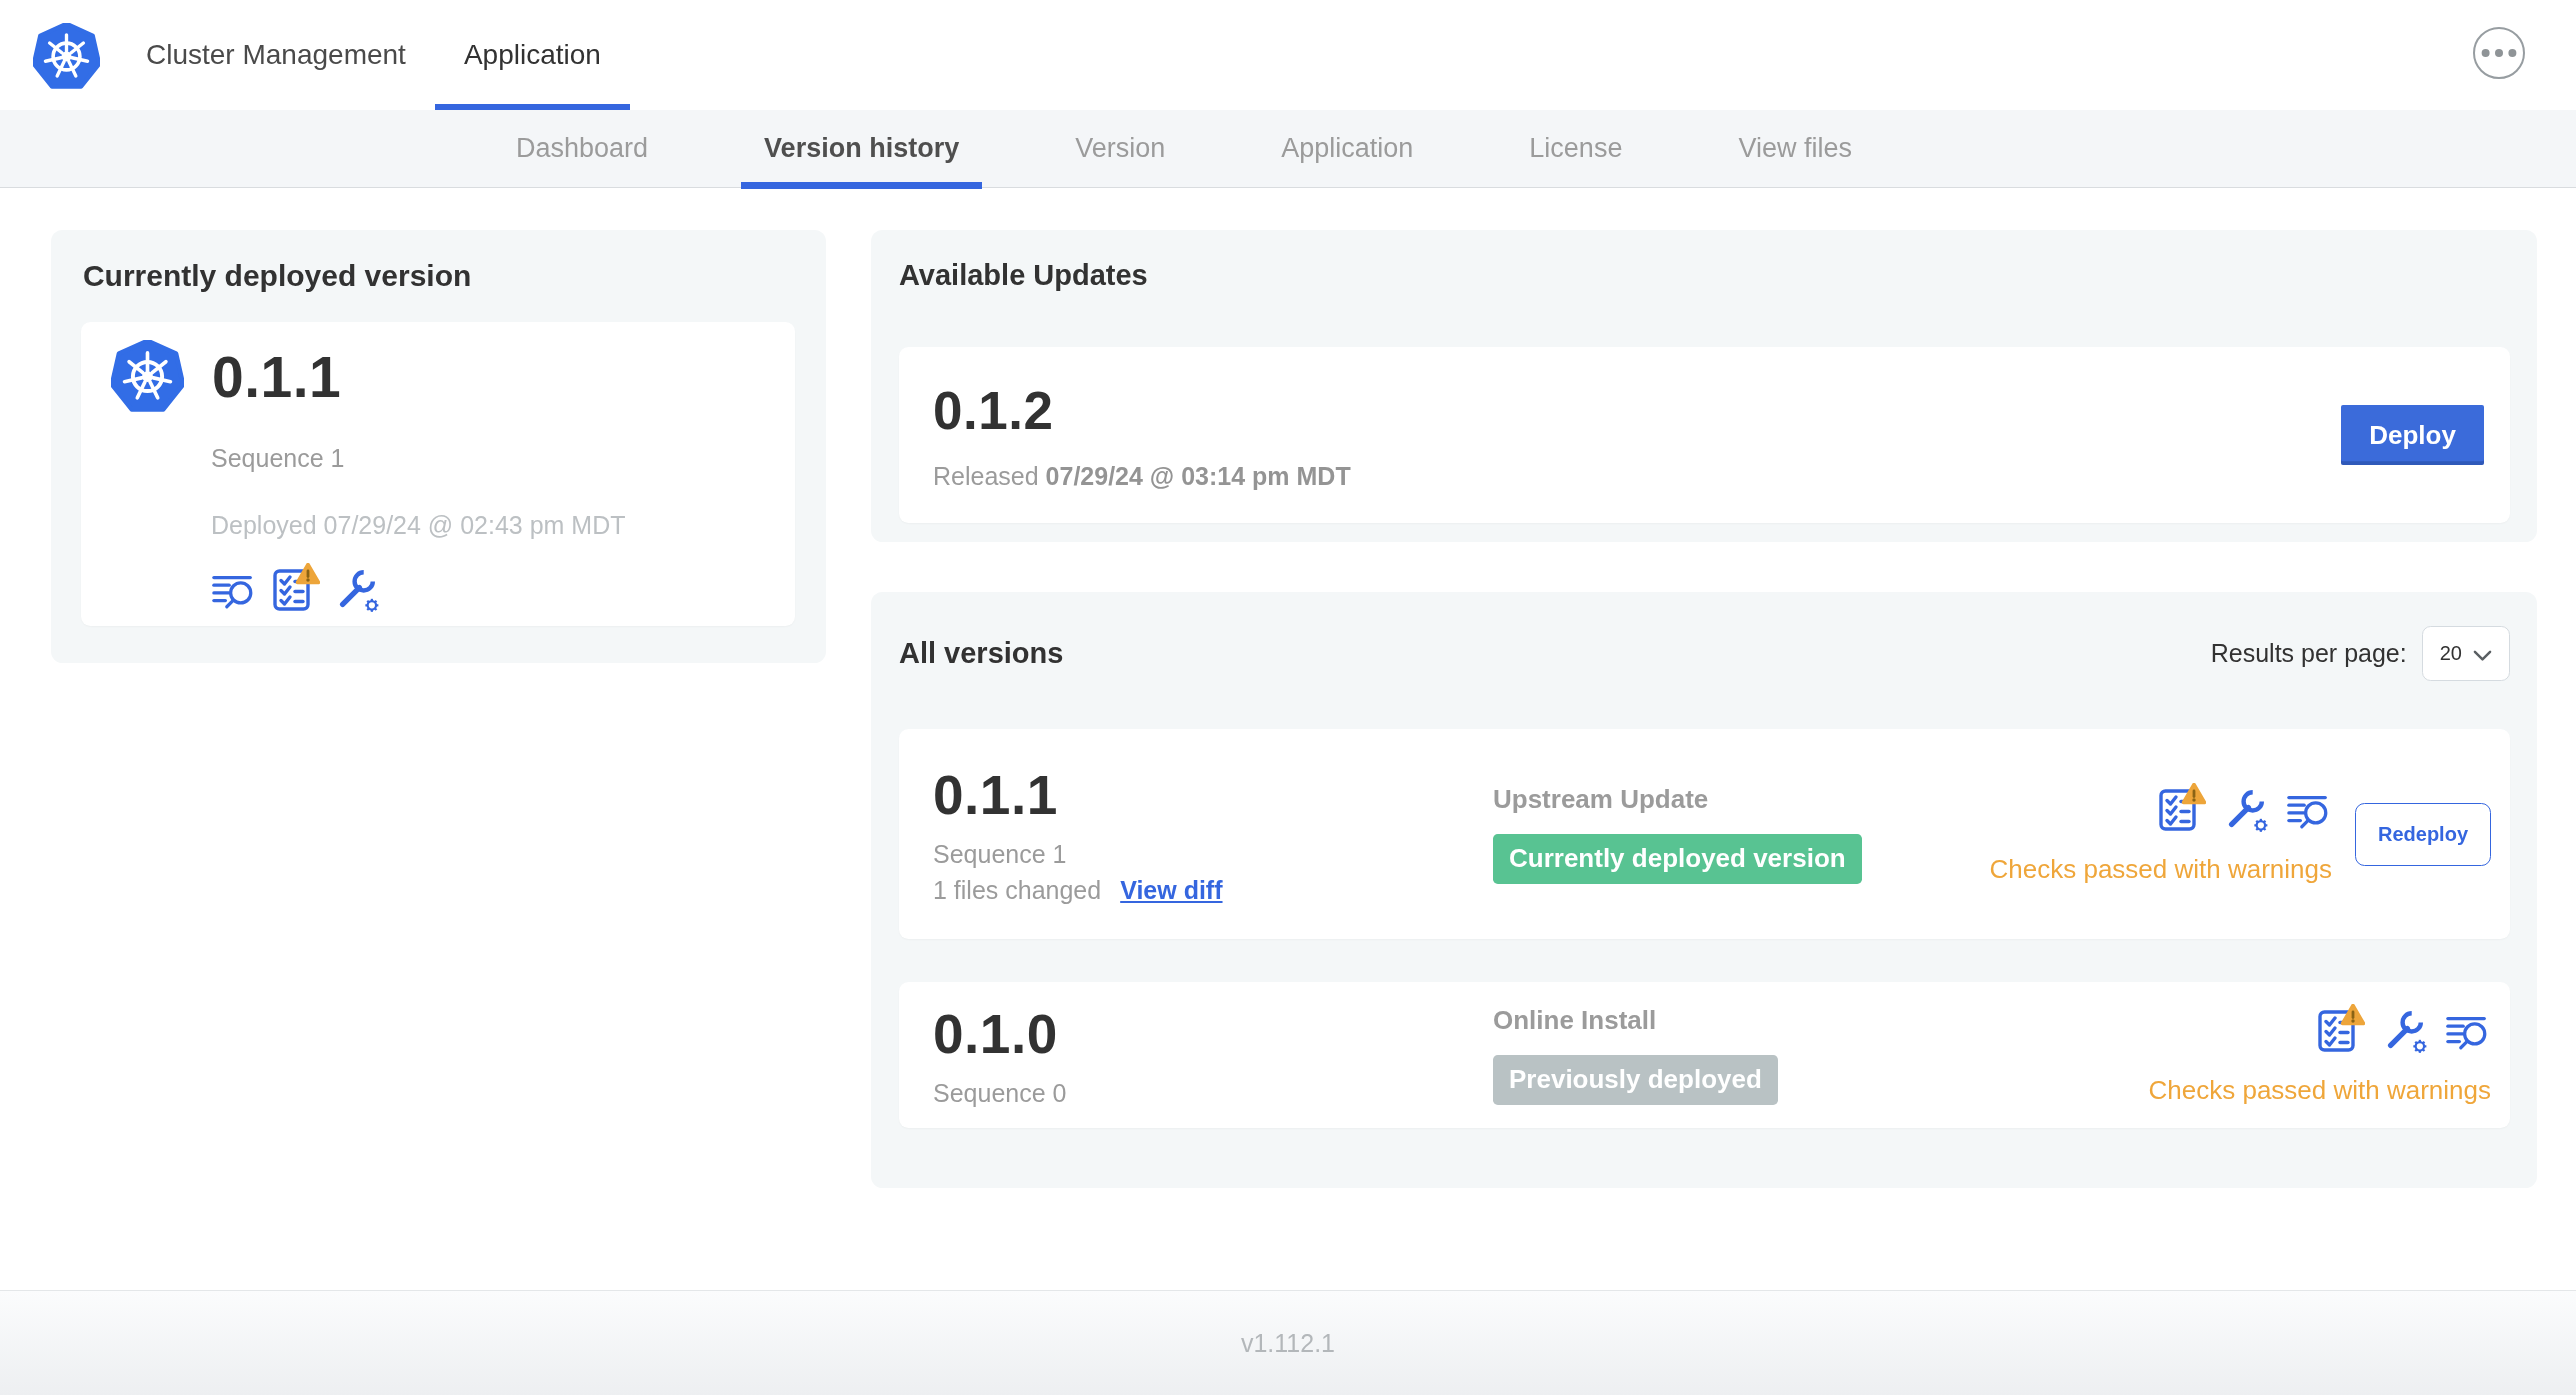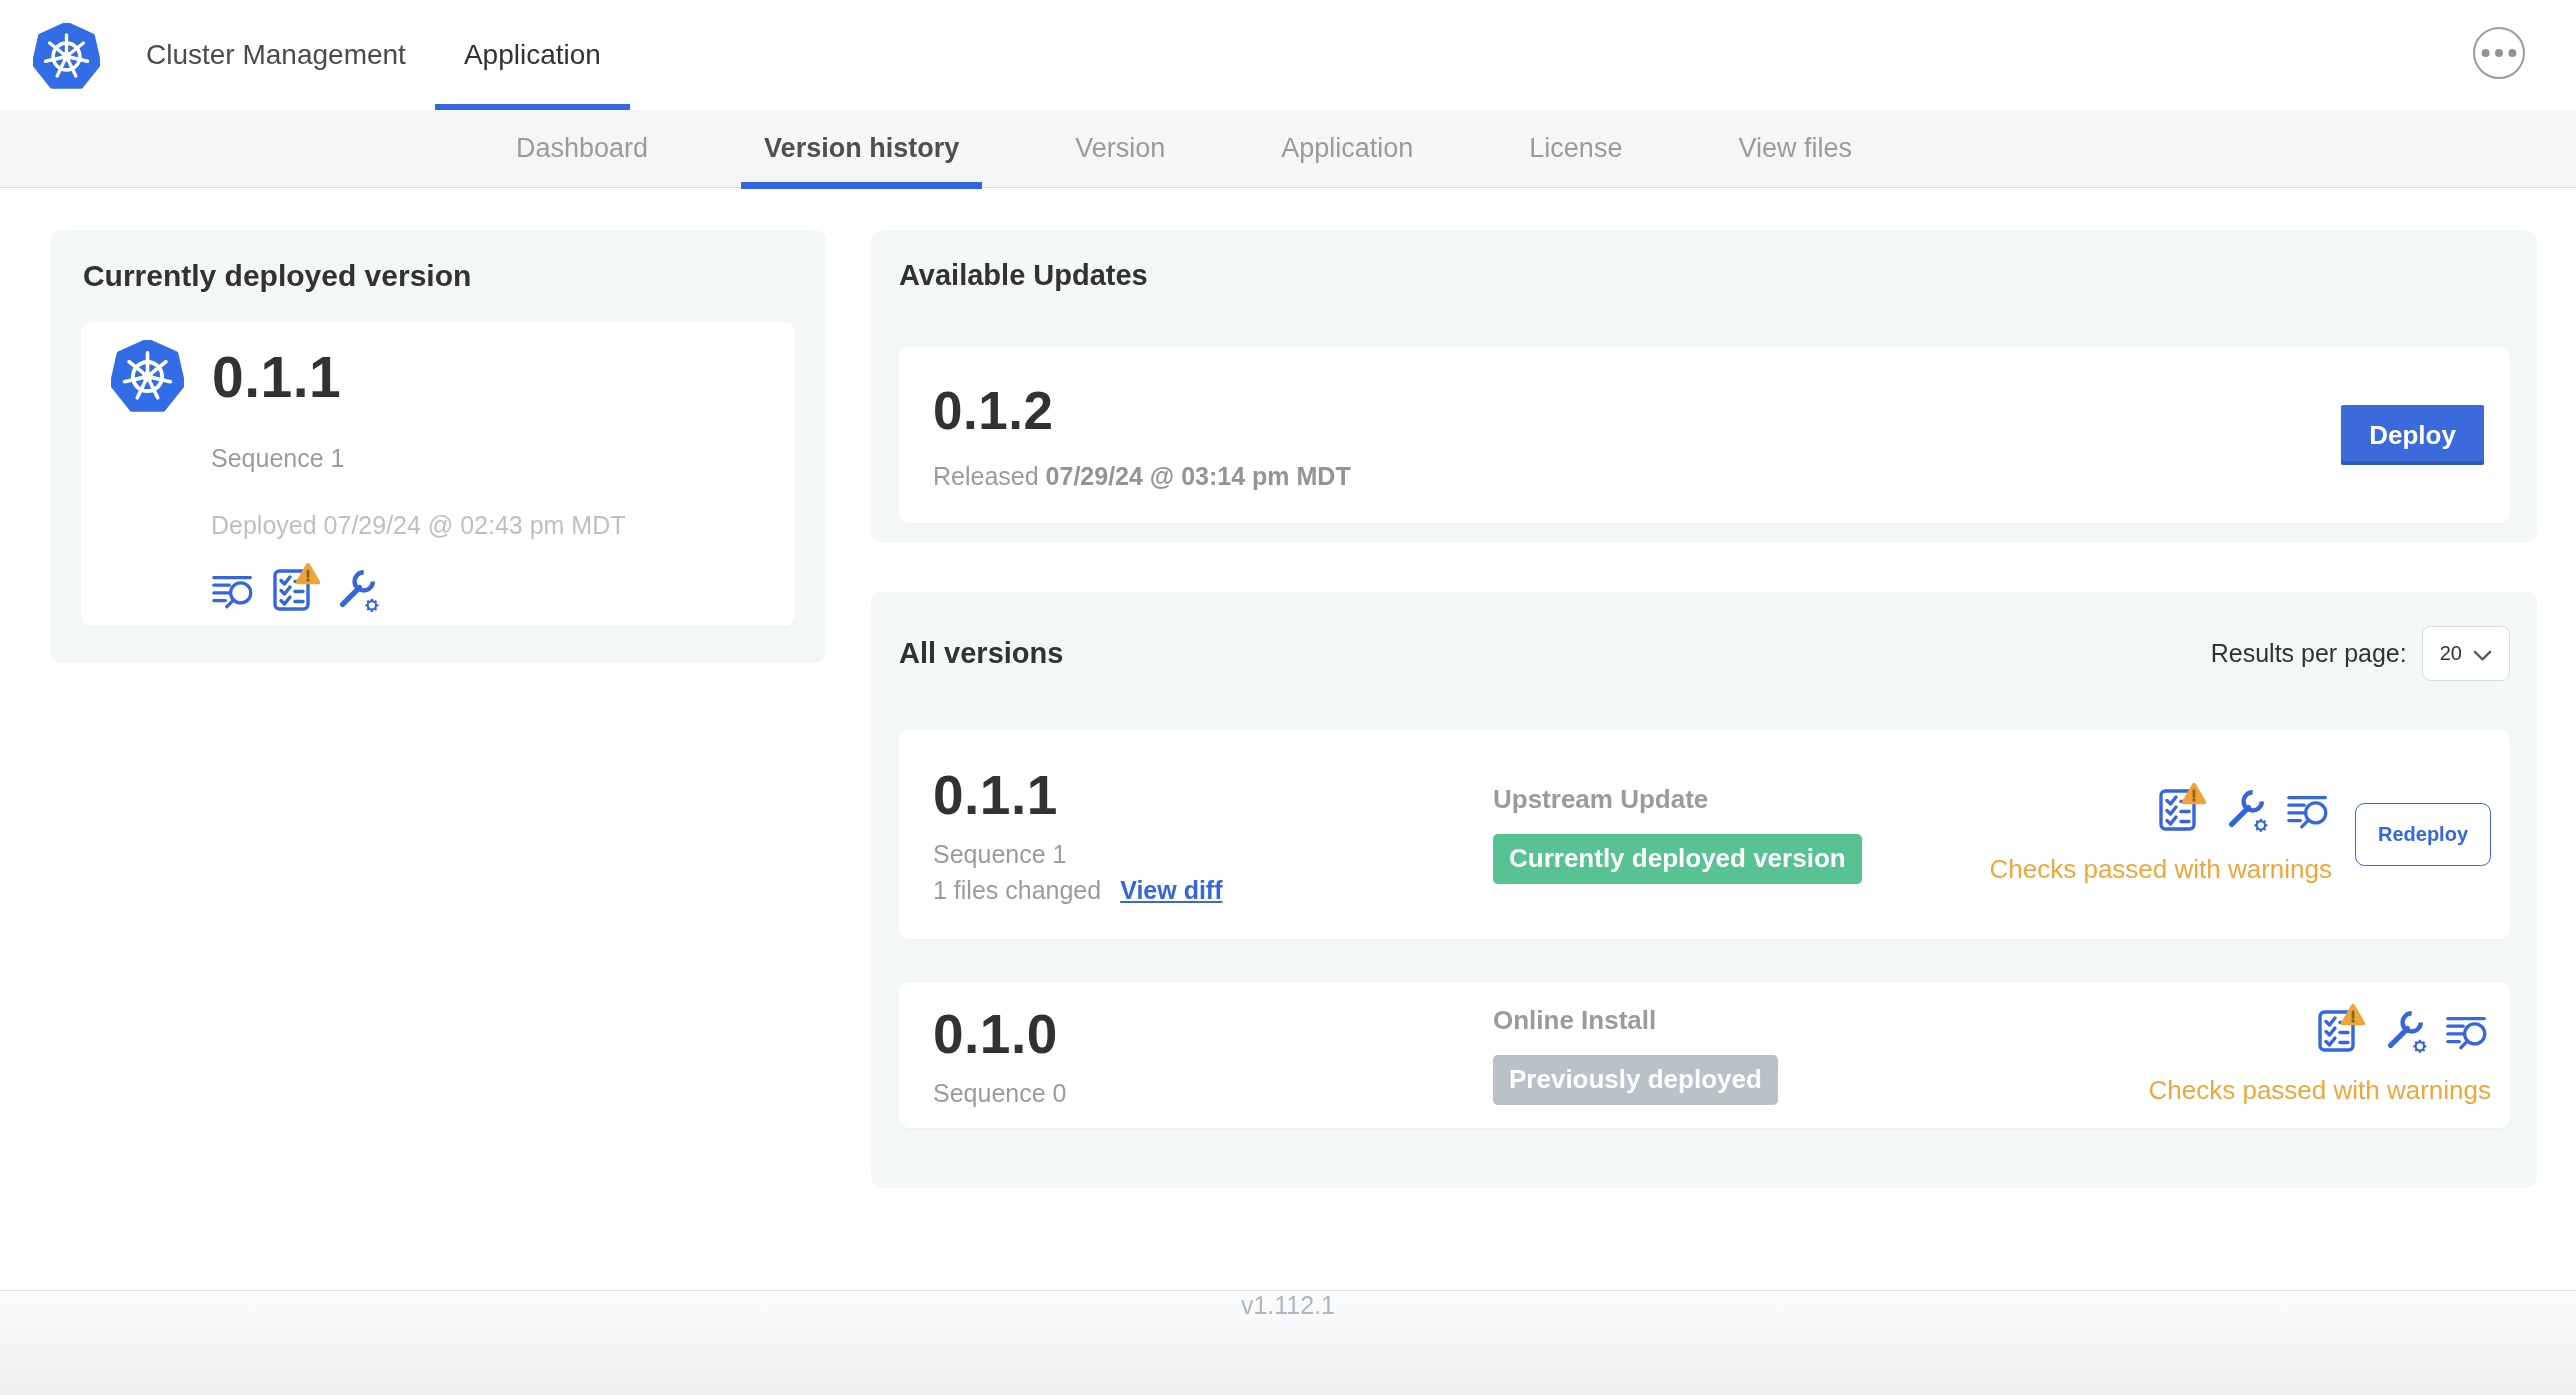--- a/index.html
+++ b/index.html
@@ -76,21 +76,21 @@
   .row-badge { display:inline-block; margin-top:19px; padding:8.6px 16px 9.5px; border-radius:4.8px; font-size:26px; font-weight:600; color:#fff; }
   .badge-green { background:#58C392; }
   .badge-gray  { background:#b9c2c4; }
   .row-actions { margin-left:auto; display:flex; align-items:center; gap:23px; }
   .icons-status { display:flex; flex-direction:column; align-items:flex-end; }
   .icons-line { display:flex; align-items:flex-end; gap:17px; }
   .status-text { margin-top:21px; font-size:26px; font-weight:500; color:#EFA63A; white-space:nowrap; }
   .btn-redeploy { width:136px; height:63px; background:#fff; border:1.9px solid #3566DF; border-radius:9.5px; color:#3566DF; font-size:20px; font-weight:600; font-family:inherit; cursor:pointer; }
 
   
-  footer.app-footer { flex:0 0 106px; height:106px; border-top:1px solid #e4e7e9; background:linear-gradient(#fbfcfd, #edeff1); display:flex; justify-content:center; }
+  footer.app-footer { flex:0 0 106px; height:106px; border-top:1px solid #e4e7e9; background:linear-gradient(#fbfcfd, #edeff1); display:flex; align-items:center; justify-content:center; }
   .footer-version { font-size:25px; color:#b3b7ba; }
 
   svg .blue-stroke { stroke:#3566DF; fill:none; stroke-linecap:round; stroke-linejoin:round; }
 </style>
 </head>
 <body>
 
 <svg width="0" height="0" style="position:absolute">
   <defs>
     <symbol id="i-kube" viewBox="0 0 48 48">

